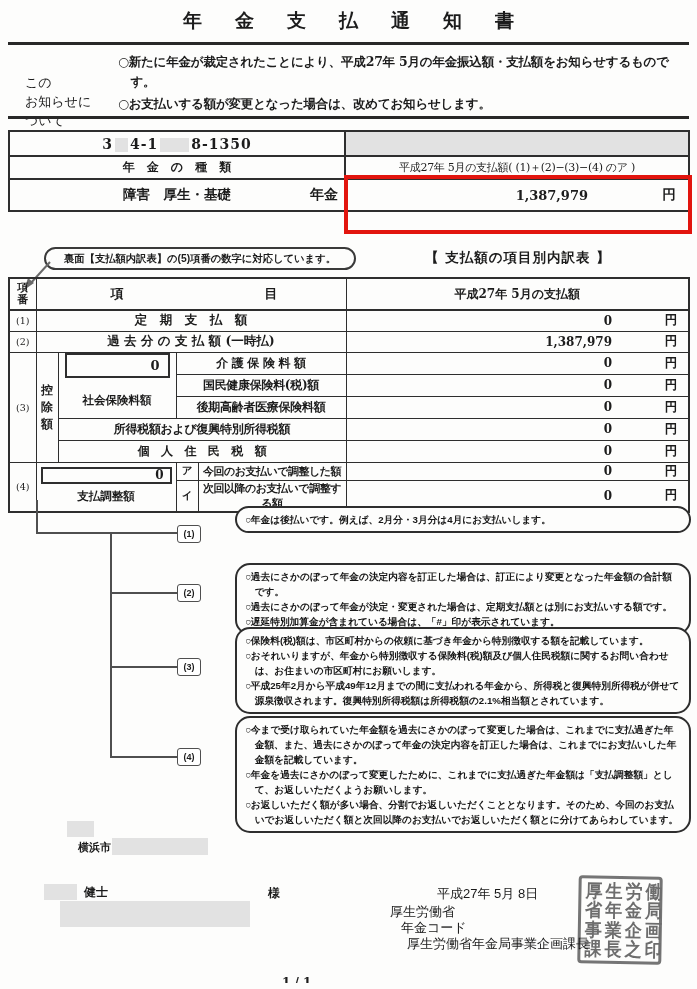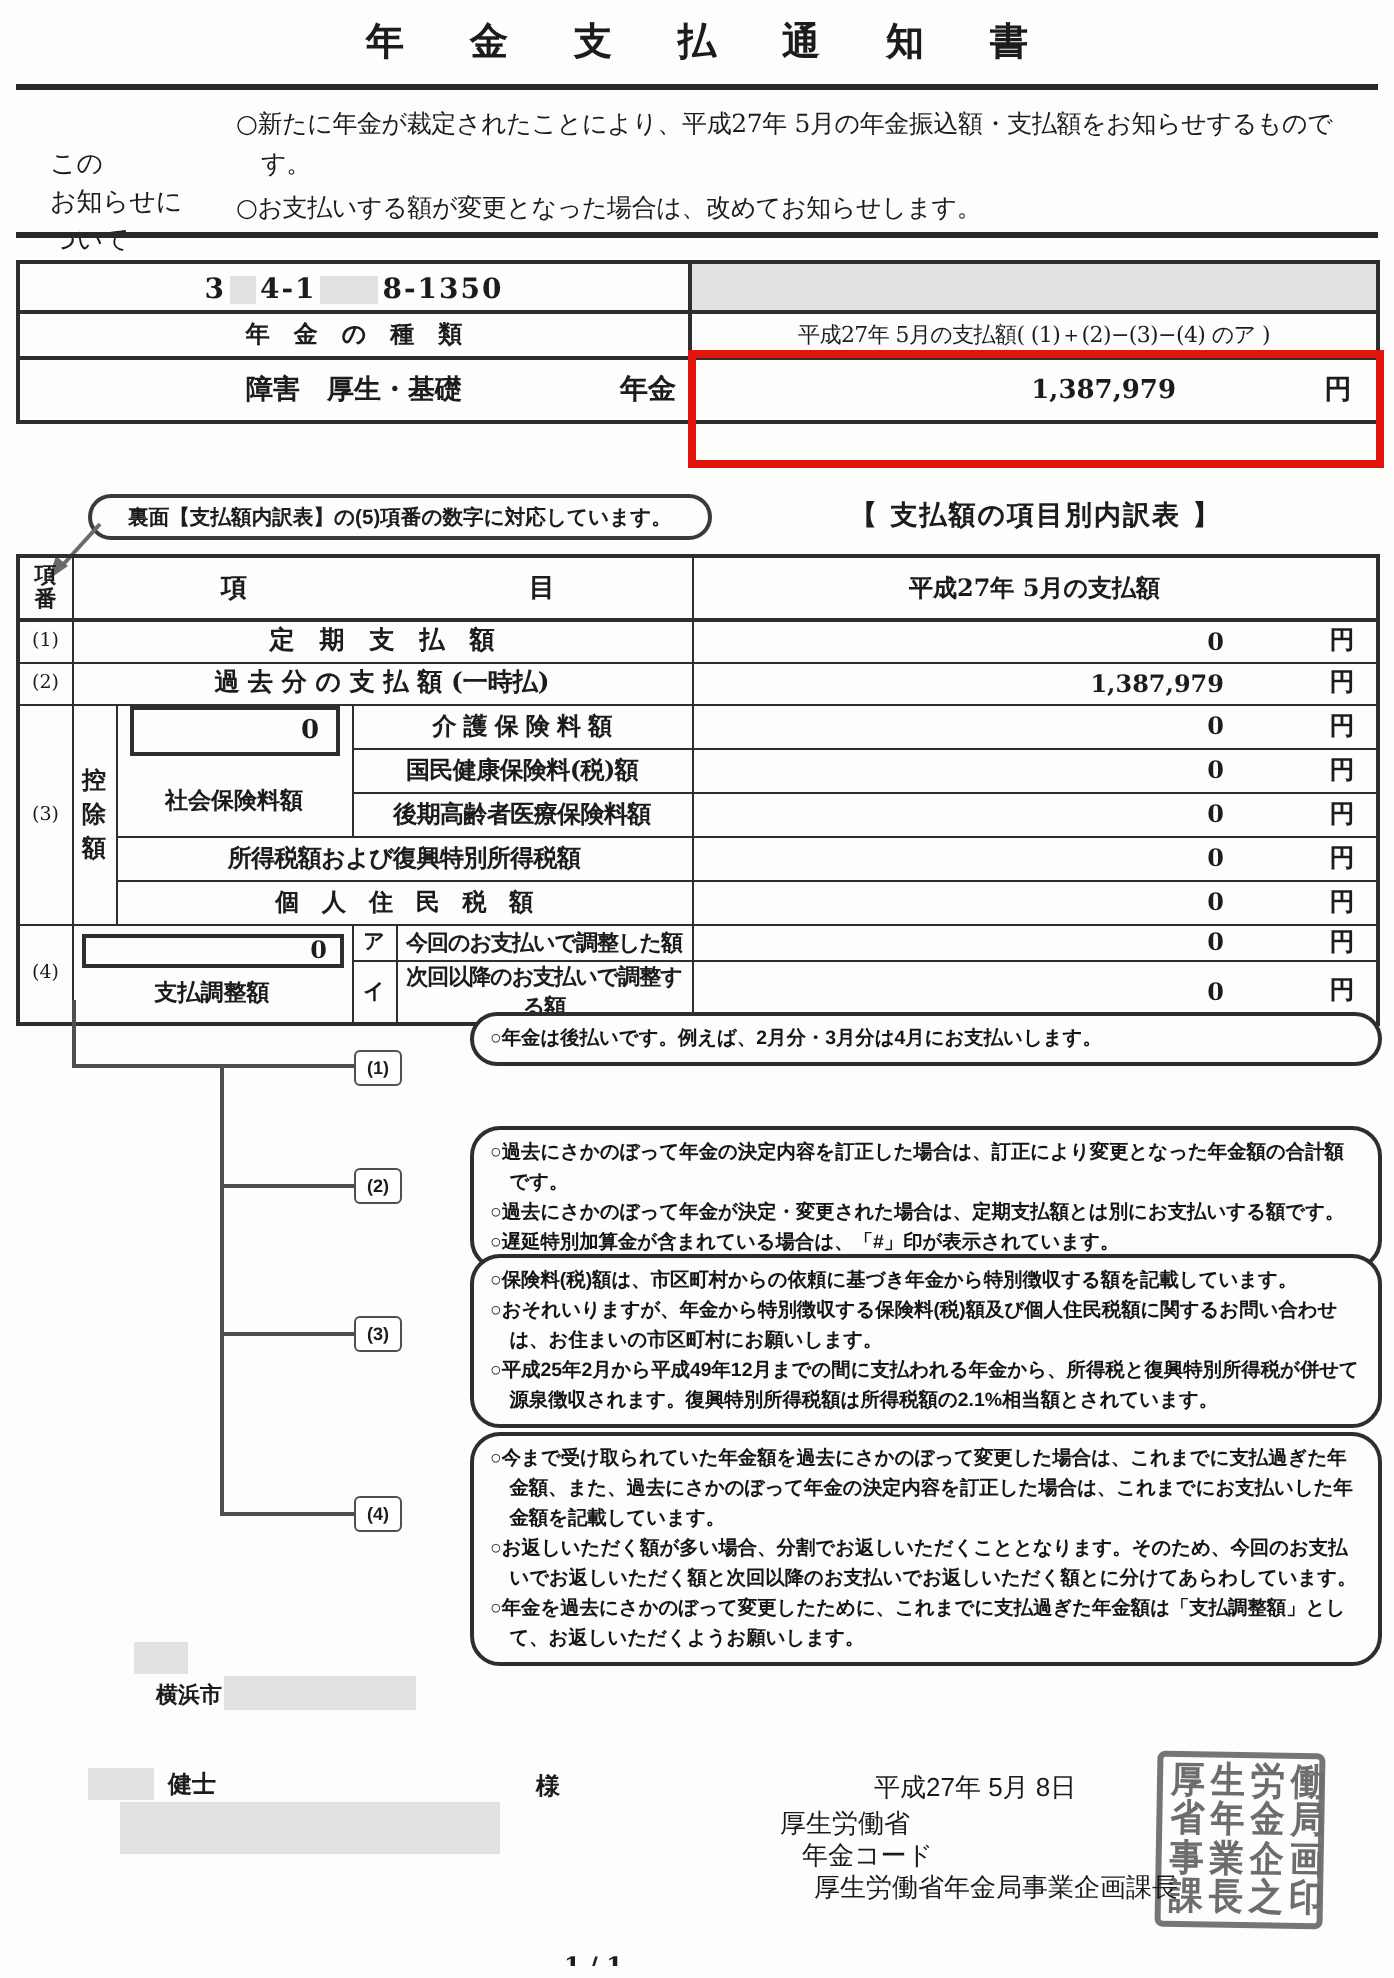--- a/index.html
+++ b/index.html
@@ -20,21 +20,21 @@
   .rule{position:absolute;left:8px;width:681px;height:3px;background:#282828;}
 
   
   .title{position:absolute;left:0;top:8px;width:100%;text-align:center;
          font-size:19px;font-weight:700;letter-spacing:33px;padding-left:33px;box-sizing:border-box;}
 
   
   .intro-label{position:absolute;left:25px;top:73px;width:92px;text-align:left;
                font-size:13px;font-weight:400;line-height:19px;}
   .intro-bullets{position:absolute;left:118px;top:52px;width:566px;
-                 font-size:12.5px;font-weight:400;line-height:20px;letter-spacing:-0.2px;}
+                 font-size:12.5px;font-weight:700;line-height:20px;letter-spacing:-0.2px;}
   .hang{text-indent:-1em;padding-left:1em;}
   .intro-bullets .hang{margin-bottom:2px;}
 
   
   table{border-collapse:collapse;table-layout:fixed;}
   .t1{width:680px;border:2px solid var(--line);}
   .t1 td{border:2px solid var(--line);padding:0;text-align:center;vertical-align:middle;overflow:hidden;}
   .t2{width:680px;border:2px solid var(--line);}
   .t2 td{border:1px solid var(--line);padding:0;text-align:center;vertical-align:middle;overflow:hidden;}
   .t2 td.hb{border-bottom-width:2px;}
@@ -326,22 +326,22 @@
     <div class="hang">○過去にさかのぼって年金が決定・変更された場合は、定期支払額とは別にお支払いする額です。</div>
     <div class="hang">○遅延特別加算金が含まれている場合は、「#」印が表示されています。</div>
   </div>
   <div class="bubble" style="top:627px;">
     <div class="hang">○保険料(税)額は、市区町村からの依頼に基づき年金から特別徴収する額を記載しています。</div>
     <div class="hang">○おそれいりますが、年金から特別徴収する保険料(税)額及び個人住民税額に関するお問い合わせは、お住まいの市区町村にお願いします。</div>
     <div class="hang">○平成25年2月から平成49年12月までの間に支払われる年金から、所得税と復興特別所得税が併せて源泉徴収されます。復興特別所得税額は所得税額の2.1%相当額とされています。</div>
   </div>
   <div class="bubble" style="top:716px;">
     <div class="hang">○今まで受け取られていた年金額を過去にさかのぼって変更した場合は、これまでに支払過ぎた年金額、また、過去にさかのぼって年金の決定内容を訂正した場合は、これまでにお支払いした年金額を記載しています。</div>
+    <div class="hang">○年金を過去にさかのぼって変更したために、これまでに支払過ぎた年金額は「支払調整額」として、お返しいただくようお願いします。</div>
     <div class="hang">○お返しいただく額が多い場合、分割でお返しいただくこととなります。そのため、今回のお支払いでお返しいただく額と次回以降のお支払いでお返しいただく額とに分けてあらわしています。</div>
-    <div class="hang">○年金を過去にさかのぼって変更したために、これまでに支払過ぎた年金額は「支払調整額」として、お返しいただくようお願いします。</div>
   </div>
 
   <div class="gray" style="left:67px;top:821px;width:27px;height:16px;"></div>
   <div class="f-city">横浜市</div>
   <div class="gray" style="left:112px;top:838px;width:96px;height:17px;"></div>
   <div class="gray" style="left:44px;top:884px;width:33px;height:16px;"></div>
   <div class="f-name">健士</div>
   <div class="f-sama">様</div>
   <div class="gray" style="left:60px;top:901px;width:190px;height:26px;"></div>
 

